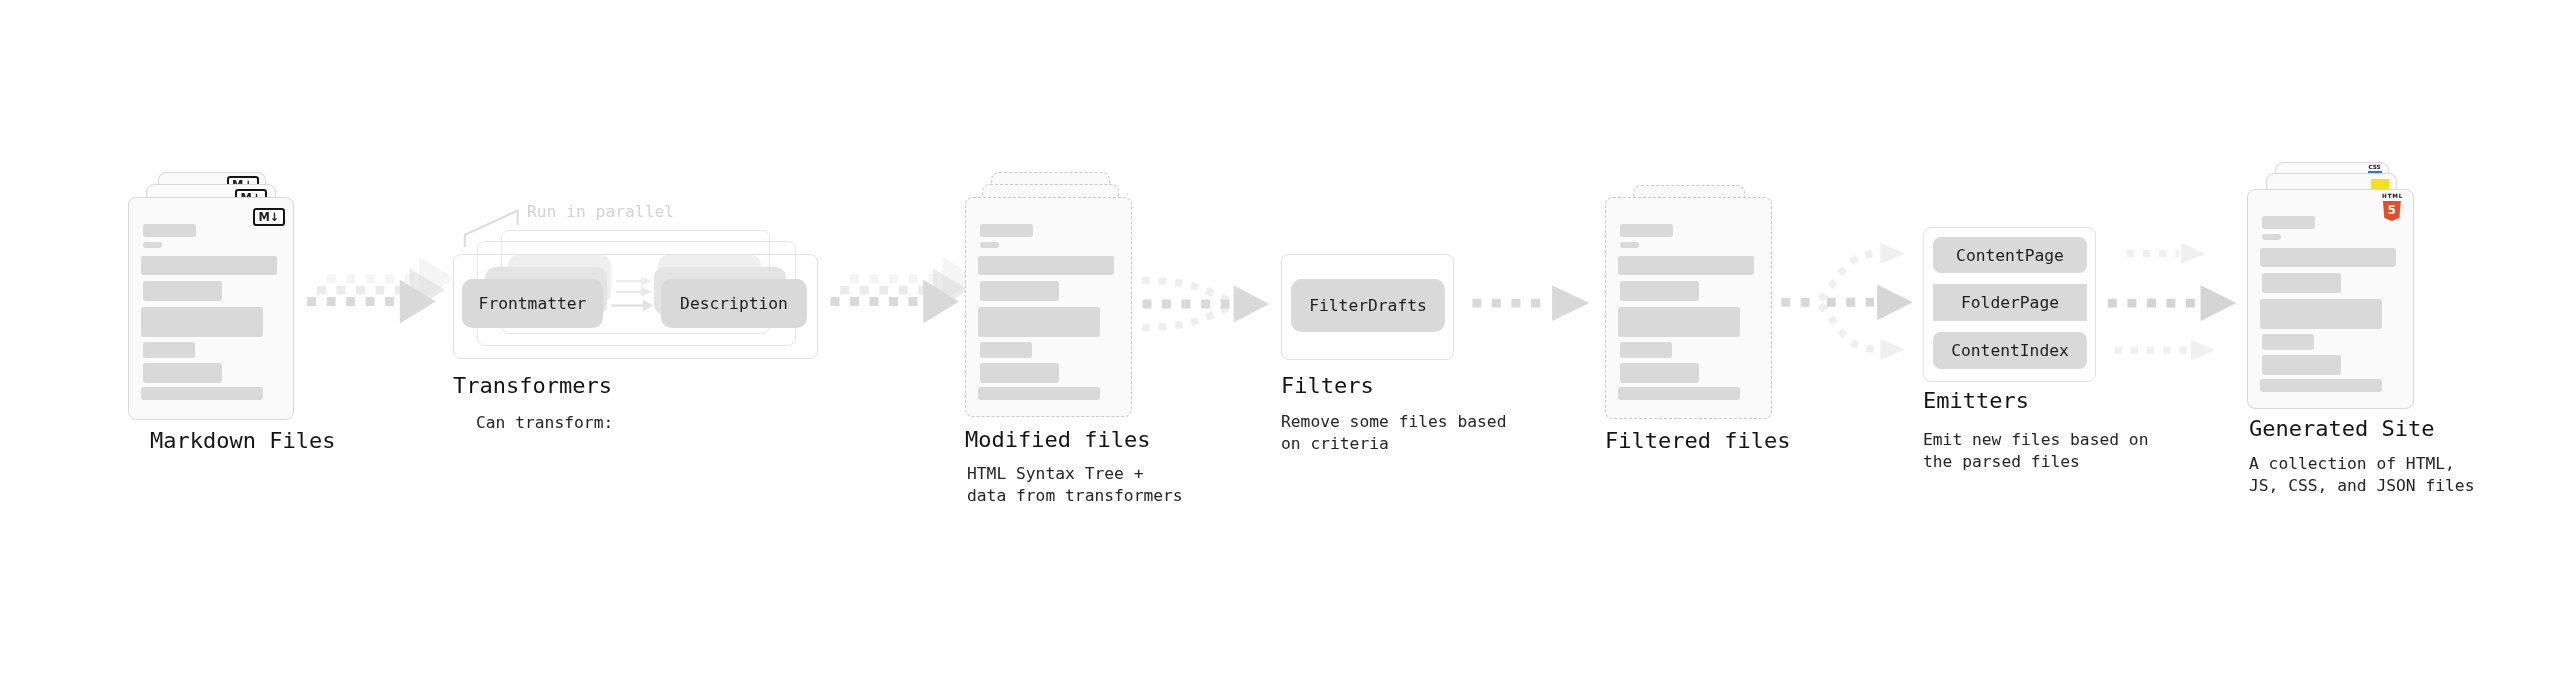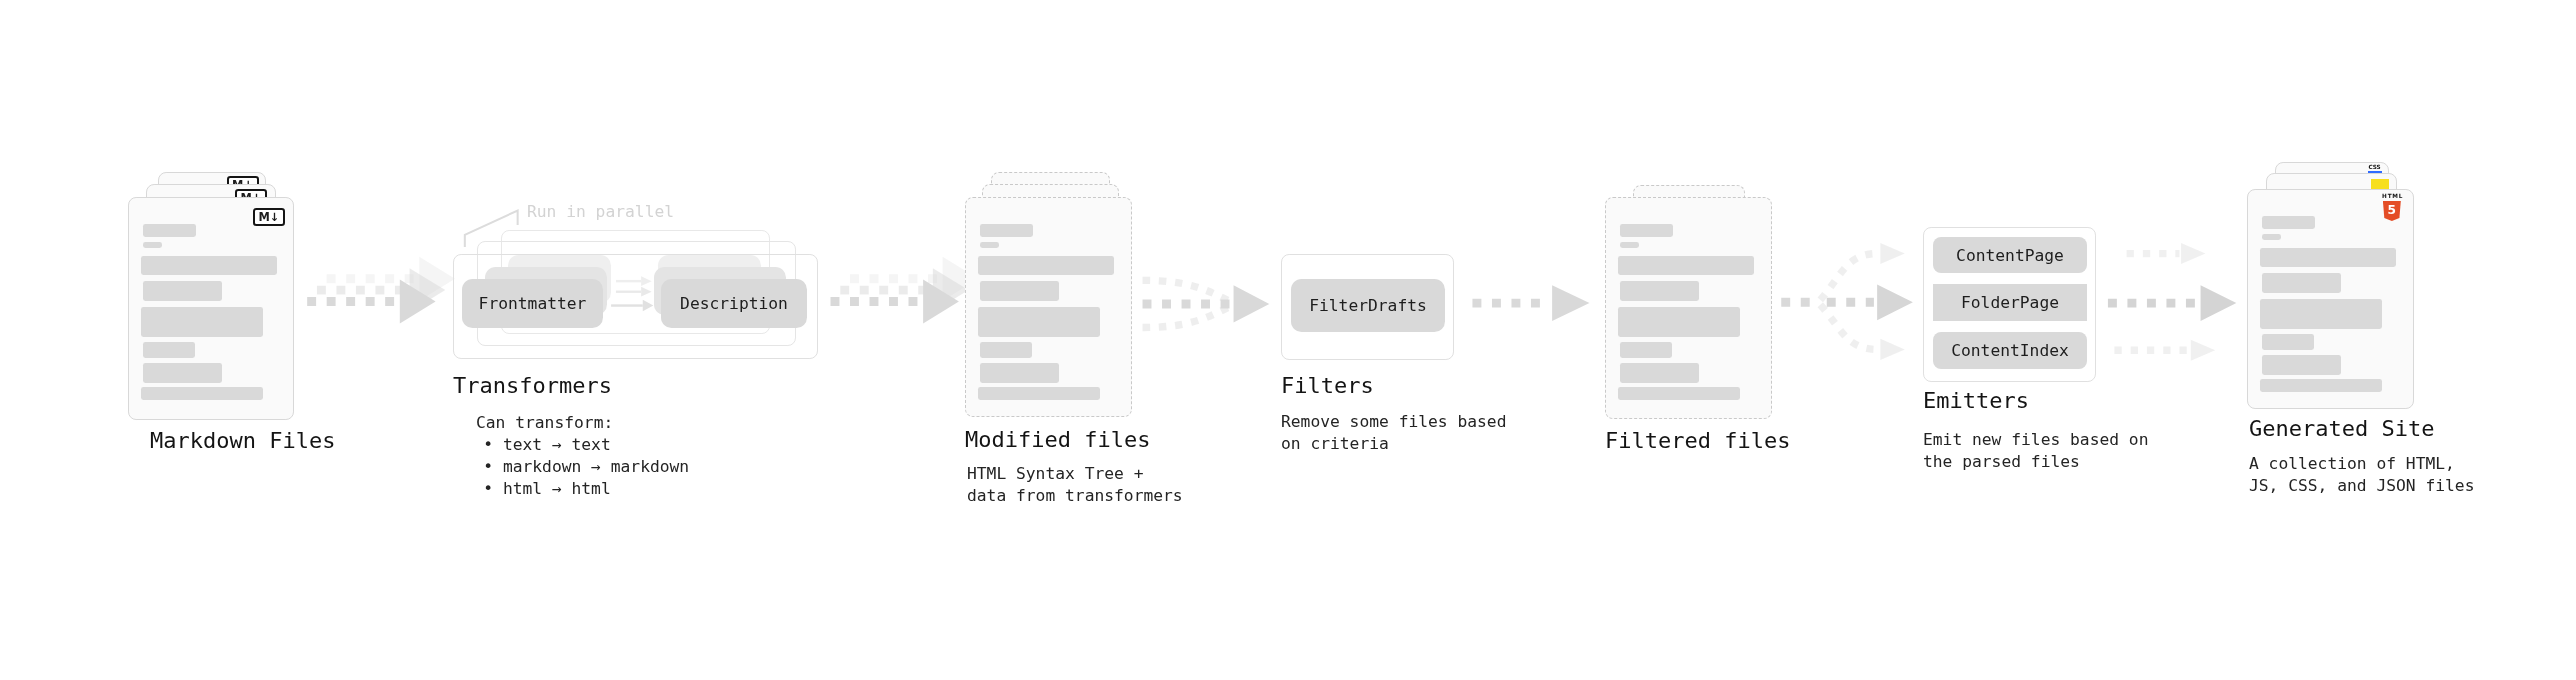--- a/index.html
+++ b/index.html
@@ -171,25 +171,20 @@
     <div class="gbox g1 z5" style="left:485px;top:267px;width:122px;height:48px;"></div>
     <div class="gbox g1 z5" style="left:654px;top:267px;width:132px;height:48px;"></div>
 
     <div class="outline-box z6" style="left:453px;top:254px;width:365px;height:105px;border-color:#e0e0e0;"></div>
     <div class="gbox z7" style="left:462px;top:279px;width:141px;height:49px;">Frontmatter</div>
     <div class="gbox z7" style="left:661px;top:279px;width:146px;height:49px;">Description</div>
 
     <div class="stage-label" style="left:453px;top:373px;">Transformers</div>
     <div class="stage-desc" style="left:464px;top:412px;margin-left:12px;">
       <div>Can transform:</div>
-      <div class="bullets">
-        <div>• text → text</div>
-        <div>• markdown → markdown</div>
-        <div>• html → html</div>
-      </div>
     </div>
   </div>
 
   <div>
     <div class="card dashed z2" style="left:991px;top:172px;width:119px;height:57px;"></div>
     <div class="card dashed z3" style="left:982px;top:184px;width:137px;height:57px;"></div>
     <div class="card dashed z4" style="left:965px;top:197px;width:167px;height:220px;">
       <div class="doc-bars">
           <i></i>
           <i></i>

